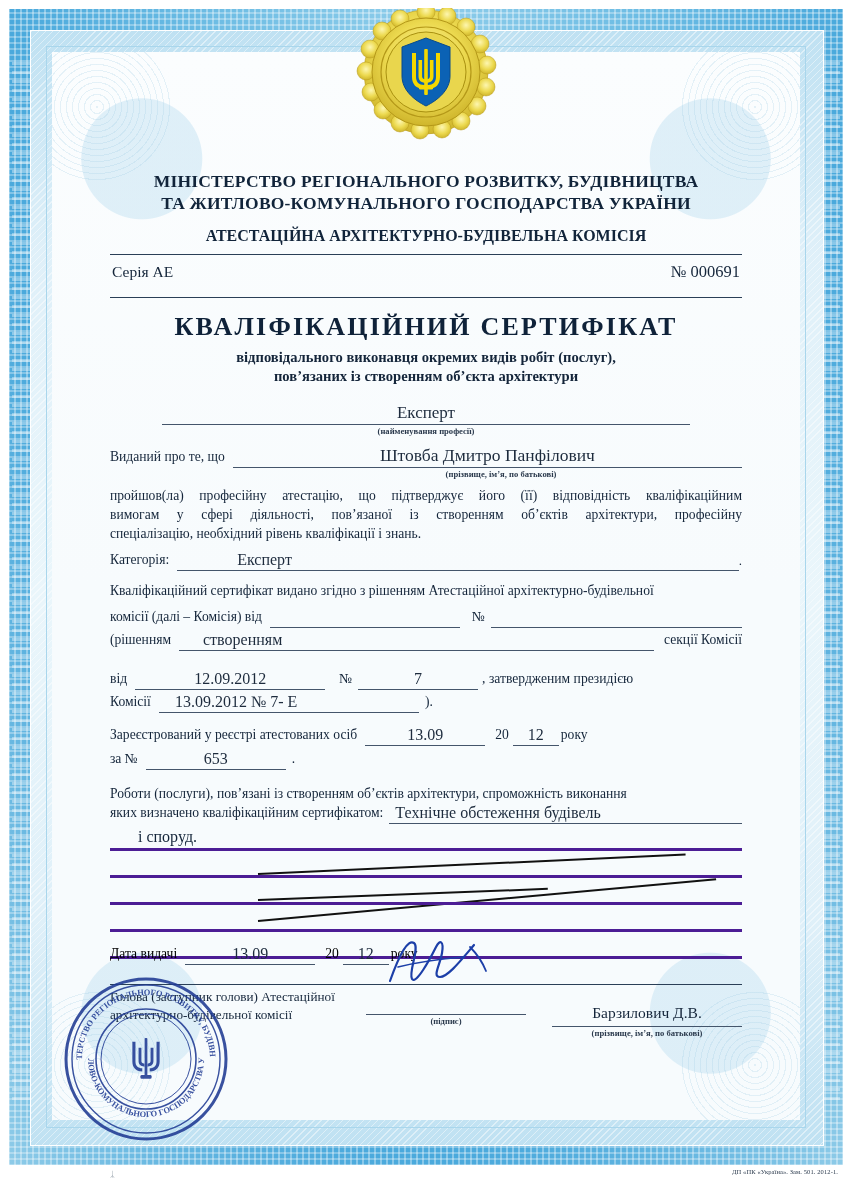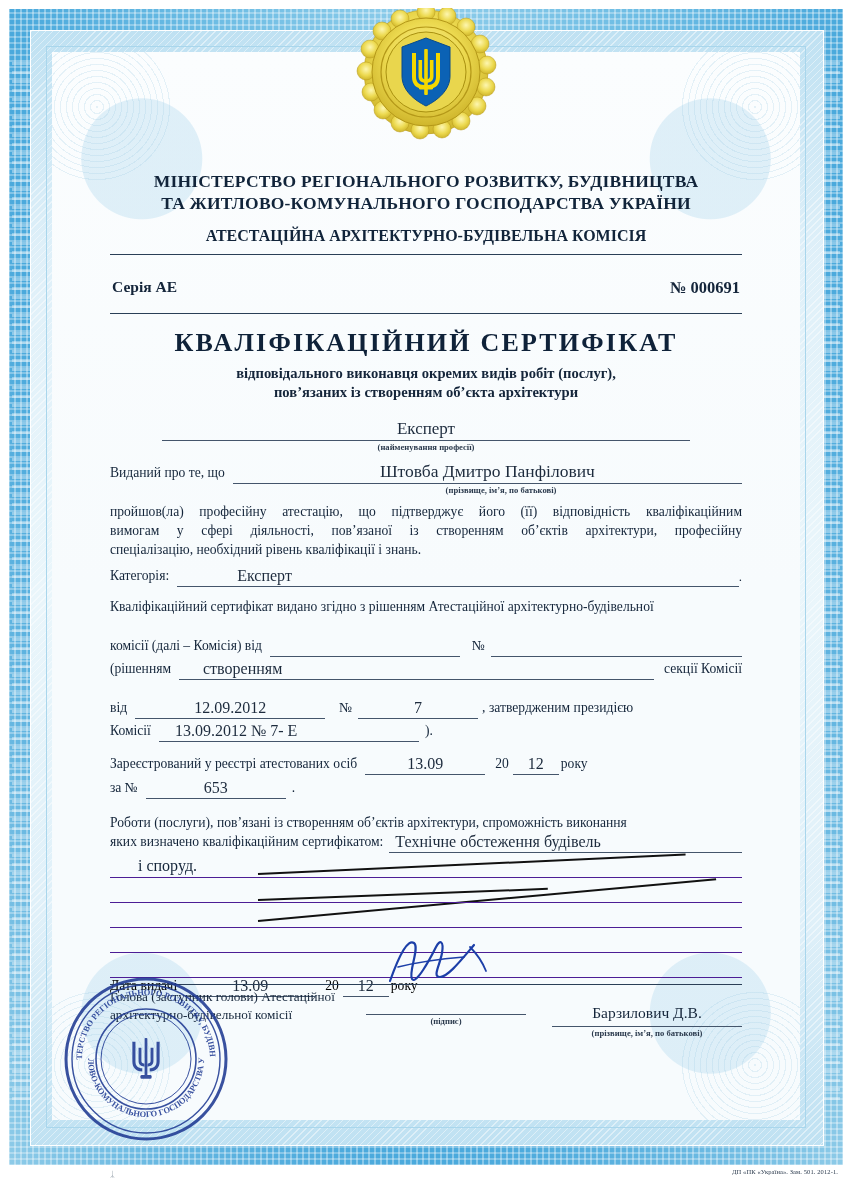--- a/index.html
+++ b/index.html
@@ -123,25 +123,24 @@
   }
   .rule {
     height: 1px;
     background: #2a3f57;
     margin: 9px 0 0 0;
   }
 
   .serial-row {
     display: flex;
     justify-content: space-between;
-    align-items: flex-start;
-    font-weight: bold;
+    align-items: center;
+    font-weight: normal;
     font-size: 15.5px;
     padding: 7px 2px 6px 2px;
-    margin-top: 16px;
   }
   .serial-row .num { font-size: 16.5px; }
 
   .title {
     text-align: center;
     font-weight: bold;
     font-size: 26px;
     letter-spacing: 2.2px;
     margin-top: 14px;
     color: #0f2239;
@@ -194,21 +193,21 @@
   .u-line .val {
     position: absolute;
     left: 0; right: 0;
     bottom: 1px;
     text-align: center;
     font-size: 16px;
     color: #1d2b3d;
   }
 
   .blank-lines .bl {
-    border-bottom: 1px solid #4c1d95;
+    border-bottom: 3px solid #4c1d95;
     height: 24px;
     font-family: Liberation Serif, serif;
   }
 
   
   .strike {
     position: absolute;
     background: #111;
     height: 2px;
     transform-origin: left center;
@@ -371,21 +370,21 @@
     <div class="row" style="margin-top:6px;">
       <span class="lbl" style="padding-bottom:3px;">Категорія:</span>
       <span class="u-line" style="margin-left:8px;">
         <span class="val" style="text-align:left; padding-left:60px;">Експерт</span>
       </span>
       <span style="padding-bottom:2px; font-size:13px;">.</span>
     </div>
 
     <div class="para" style="margin-top:10px;">Кваліфікаційний сертифікат видано згідно з рішенням Атестаційної архітектурно-будівельної</div>
 
-    <div class="row" style="margin-top:20px;">
+    <div class="row" style="margin-top:7px;">
       <span class="lbl" style="padding-bottom:3px;">комісії (далі – Комісія) від</span>
       <span class="u-line" style="margin-left:8px; max-width:190px;">
         <span class="val"></span>
       </span>
       <span class="lbl" style="padding:0 6px 3px 12px;">№</span>
       <span class="u-line">
         <span class="val"></span>
       </span>
     </div>
 
@@ -454,21 +453,21 @@
       <div class="bl"></div>
       <div class="bl"></div>
       <div class="bl"></div>
     </div>
   </div>
 
   <div class="strike" style="left:258px; top:873px; width:428px; transform:rotate(-2.6deg);"></div>
   <div class="strike" style="left:258px; top:899px; width:290px; transform:rotate(-2.2deg);"></div>
   <div class="strike" style="left:258px; top:920px; width:460px; transform:rotate(-5.2deg);"></div>
 
-  <div style="position:absolute; left:110px; top:976px; width:632px; z-index:5;">
+  <div style="position:absolute; left:110px; top:944px; width:632px; z-index:5;">
     <div class="row">
       <span class="lbl" style="padding-bottom:3px;">Дата видачі</span>
       <span class="u-line" style="margin-left:8px; max-width:130px;">
         <span class="val">13.09</span>
       </span>
       <span class="lbl" style="padding:0 4px 3px 10px;">20</span>
       <span class="u-line" style="max-width:46px;">
         <span class="val">12</span>
       </span>
       <span class="lbl" style="padding:0 0 3px 2px;">року</span>

